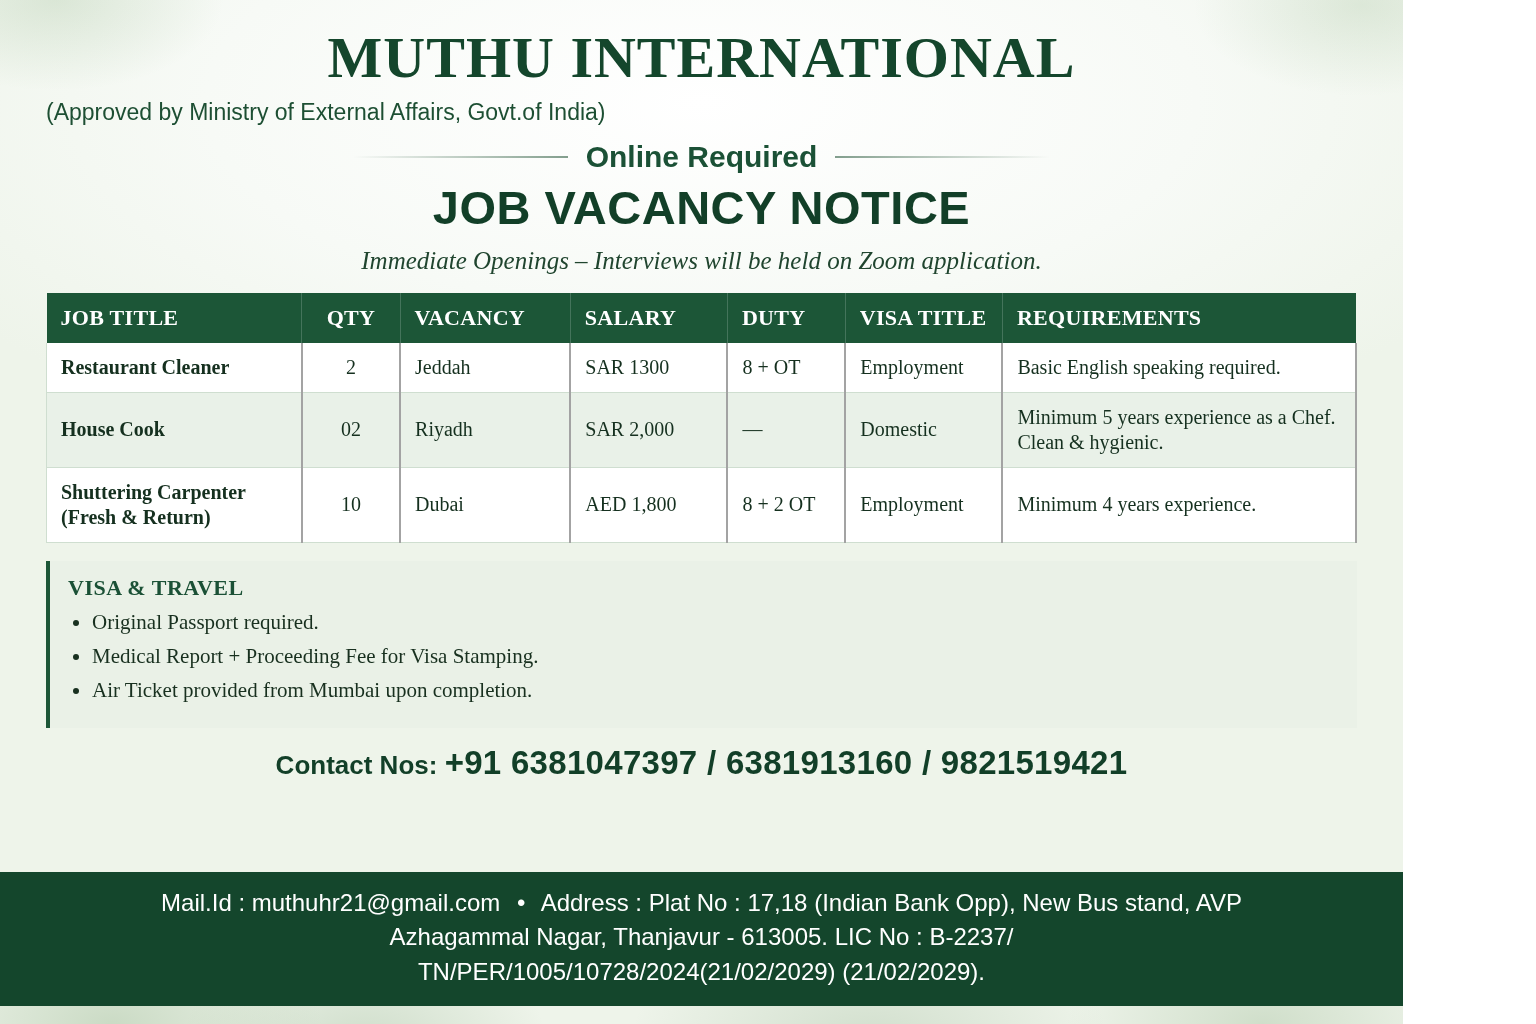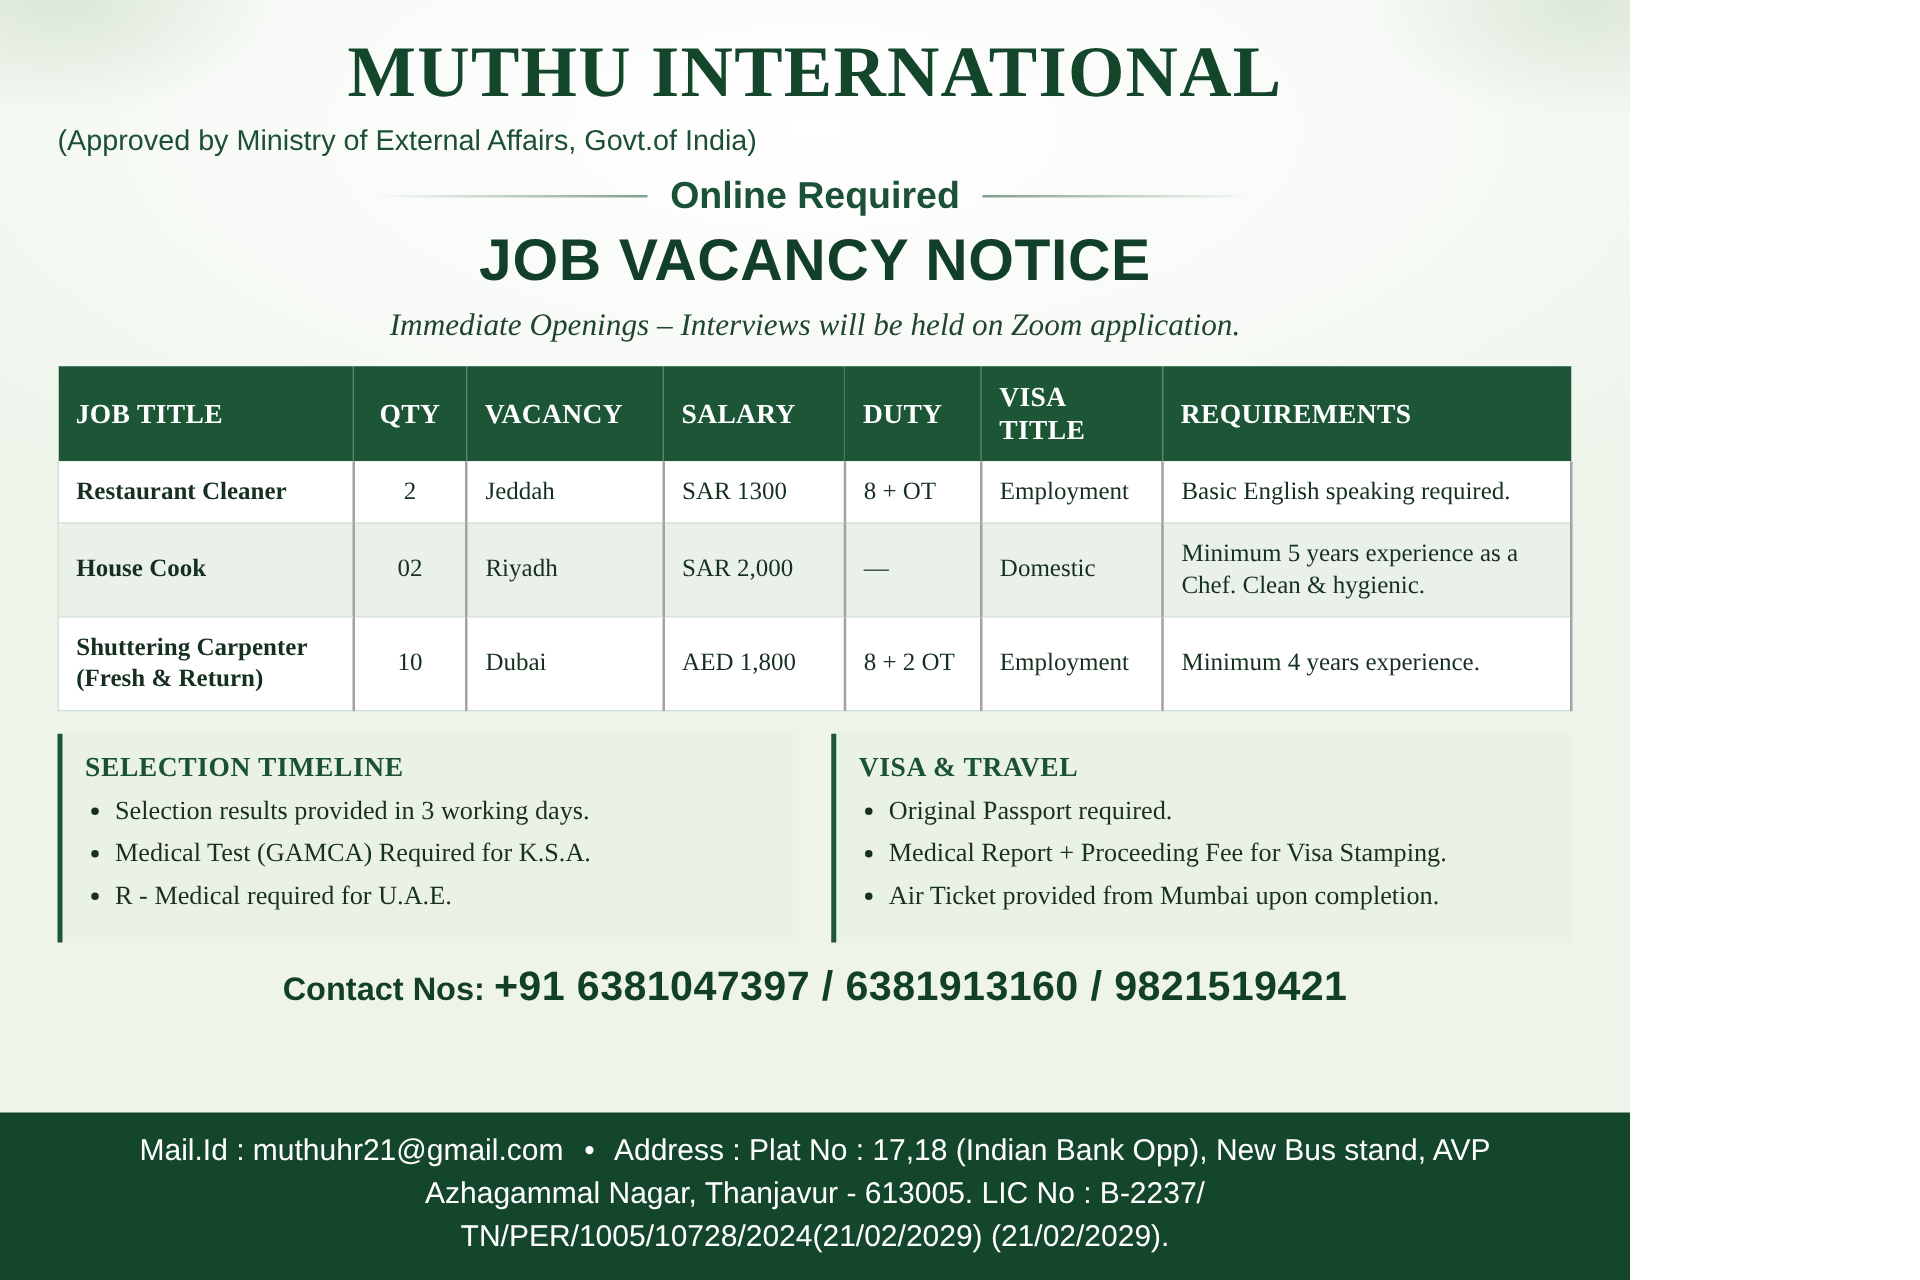--- a/index.html
+++ b/index.html
@@ -8,21 +8,21 @@
   }
   body {
     width: 1536px;
     height: 1024px;
     overflow: hidden;
     font-family: "Liberation Sans", sans-serif;
     background: #ffffff;
   }
   .poster {
     position: relative;
-    width: 1304px;
+    width: 1403px;
     height: 1024px;
     background:
       radial-gradient(ellipse 900px 380px at 50% 10%, #ffffff 0%, #f7faf6 55%, #eef4ea 100%),
       linear-gradient(180deg, #f4f8f2 0%, #eaf1e5 55%, #dde8d6 100%);
     box-sizing: border-box;
   }
   
   .poster::before {
     content: "";
     position: absolute;
@@ -180,21 +180,21 @@
   }
   .contact .nums {
     font-size: 33px;
     letter-spacing: .3px;
   }
 
   .footer {
     position: absolute;
     left: 0;
     right: 0;
-    bottom: 0;
+    bottom: 18px;
     background: #14462c;
     color: #ffffff;
     text-align: center;
     padding: 14px 40px 16px 40px;
     box-sizing: border-box;
     font-size: 24px;
     line-height: 1.45;
     z-index: 3;
   }
   .footer .sep { padding: 0 10px; }
@@ -264,28 +264,20 @@
           <td>AED 1,800</td>
           <td>8 + 2 OT</td>
           <td>Employment</td>
           <td>Minimum 4 years experience.</td>
         </tr>
       </tbody>
     </table>
 
     <div class="panels">
       <div class="panel">
-        <div class="panel-title">SELECTION TIMELINE</div>
-        <ul>
-          <li>Selection results provided in 3 working days.</li>
-          <li>Medical Test (GAMCA) Required for K.S.A.</li>
-          <li>R - Medical required for U.A.E.</li>
-        </ul>
-      </div>
-      <div class="panel">
         <div class="panel-title">VISA &amp; TRAVEL</div>
         <ul>
           <li>Original Passport required.</li>
           <li>Medical Report + Proceeding Fee for Visa Stamping.</li>
           <li>Air Ticket provided from Mumbai upon completion.</li>
         </ul>
       </div>
     </div>
 
     <div class="contact">

